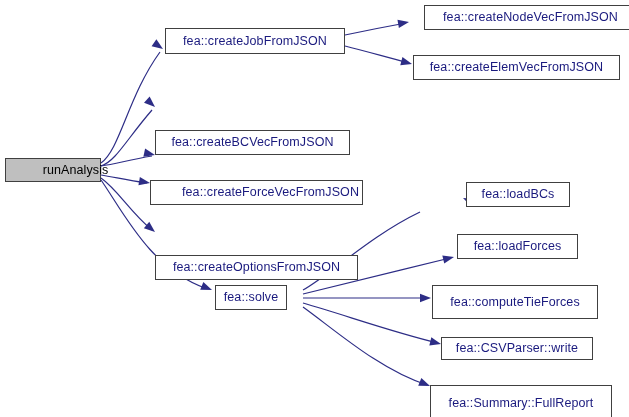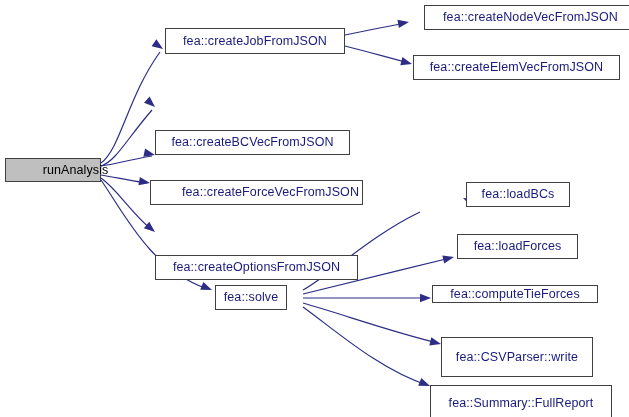--- a/index.html
+++ b/index.html
@@ -102,22 +102,22 @@
     </div>
     <div class="node" style="left: 413px; top: 55px; width: 207px; height: 25px;">
       <span class="node-label">fea::createElemVecFromJSON</span>
     </div>
     <div class="node" style="left: 466px; top: 182px; width: 104px; height: 25px;">
       <span class="node-label">fea::loadBCs</span>
     </div>
     <div class="node" style="left: 457px; top: 234px; width: 121px; height: 25px;">
       <span class="node-label">fea::loadForces</span>
     </div>
-    <div class="node" style="left: 432px; top: 285px; width: 166px; height: 18px;">
+    <div class="node" style="left: 432px; top: 285px; width: 166px; height: 34px;">
       <span class="node-label">fea::computeTieForces</span>
     </div>
-    <div class="node" style="left: 441px; top: 337px; width: 152px; height: 40px; align-items: center;">
+    <div class="node" style="left: 441px; top: 337px; width: 152px; height: 23px; align-items: center;">
       <span class="node-label">fea::CSVParser::write</span>
     </div>
     <div class="node" style="left: 430px; top: 385px; width: 182px; height: 36px;">
       <span class="node-label">fea::Summary::FullReport</span>
     </div>
   </div>
 
 </body></html>

